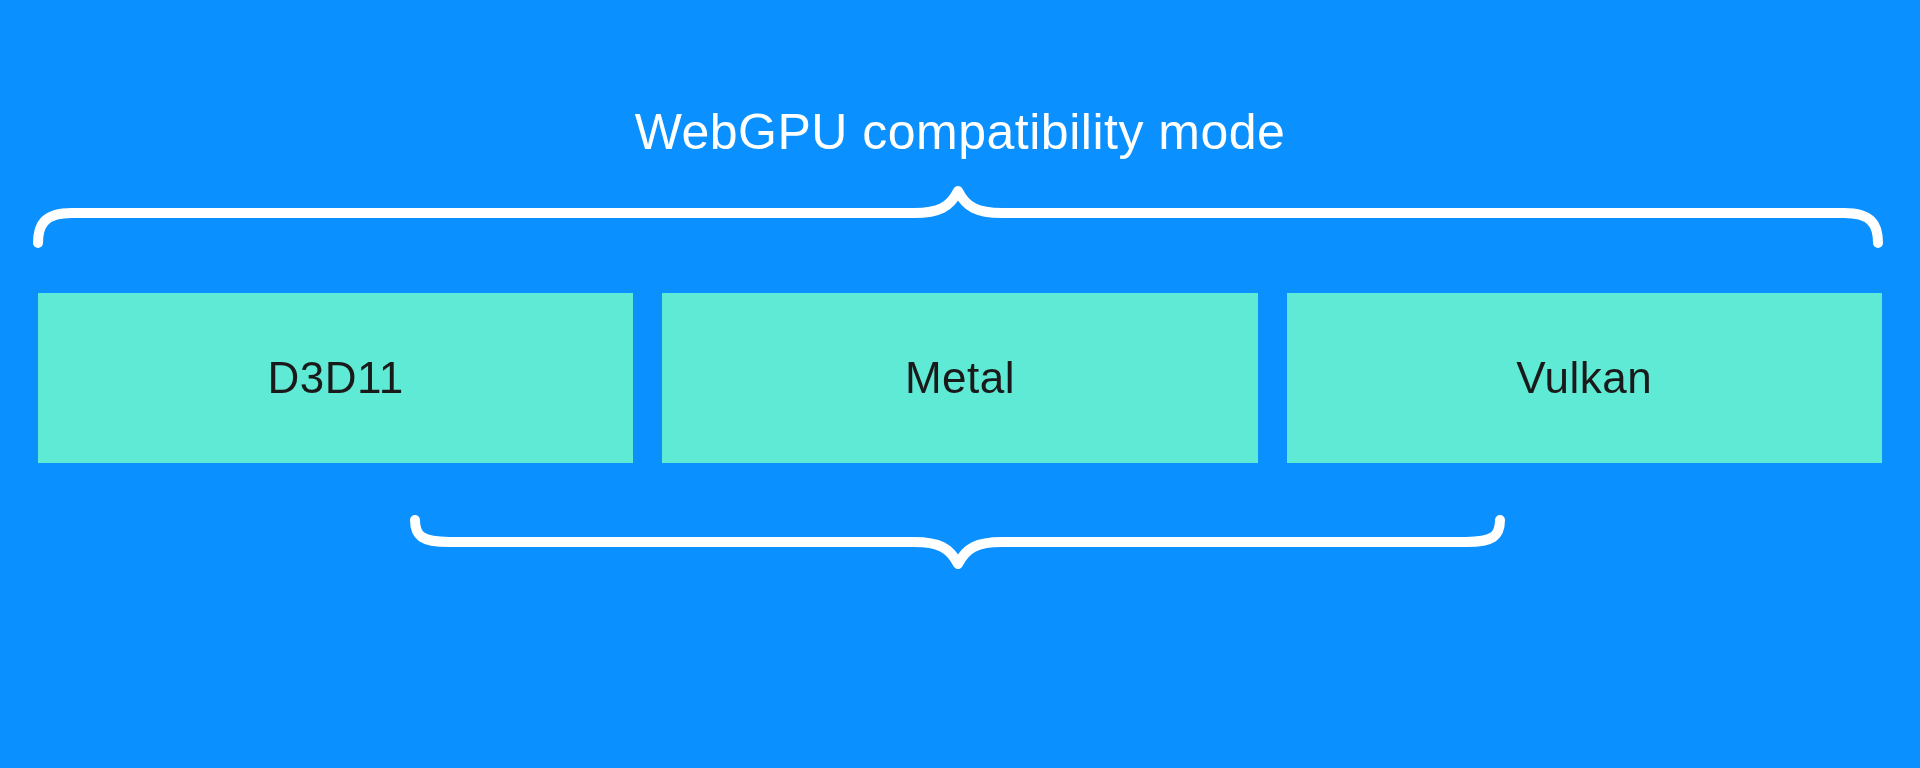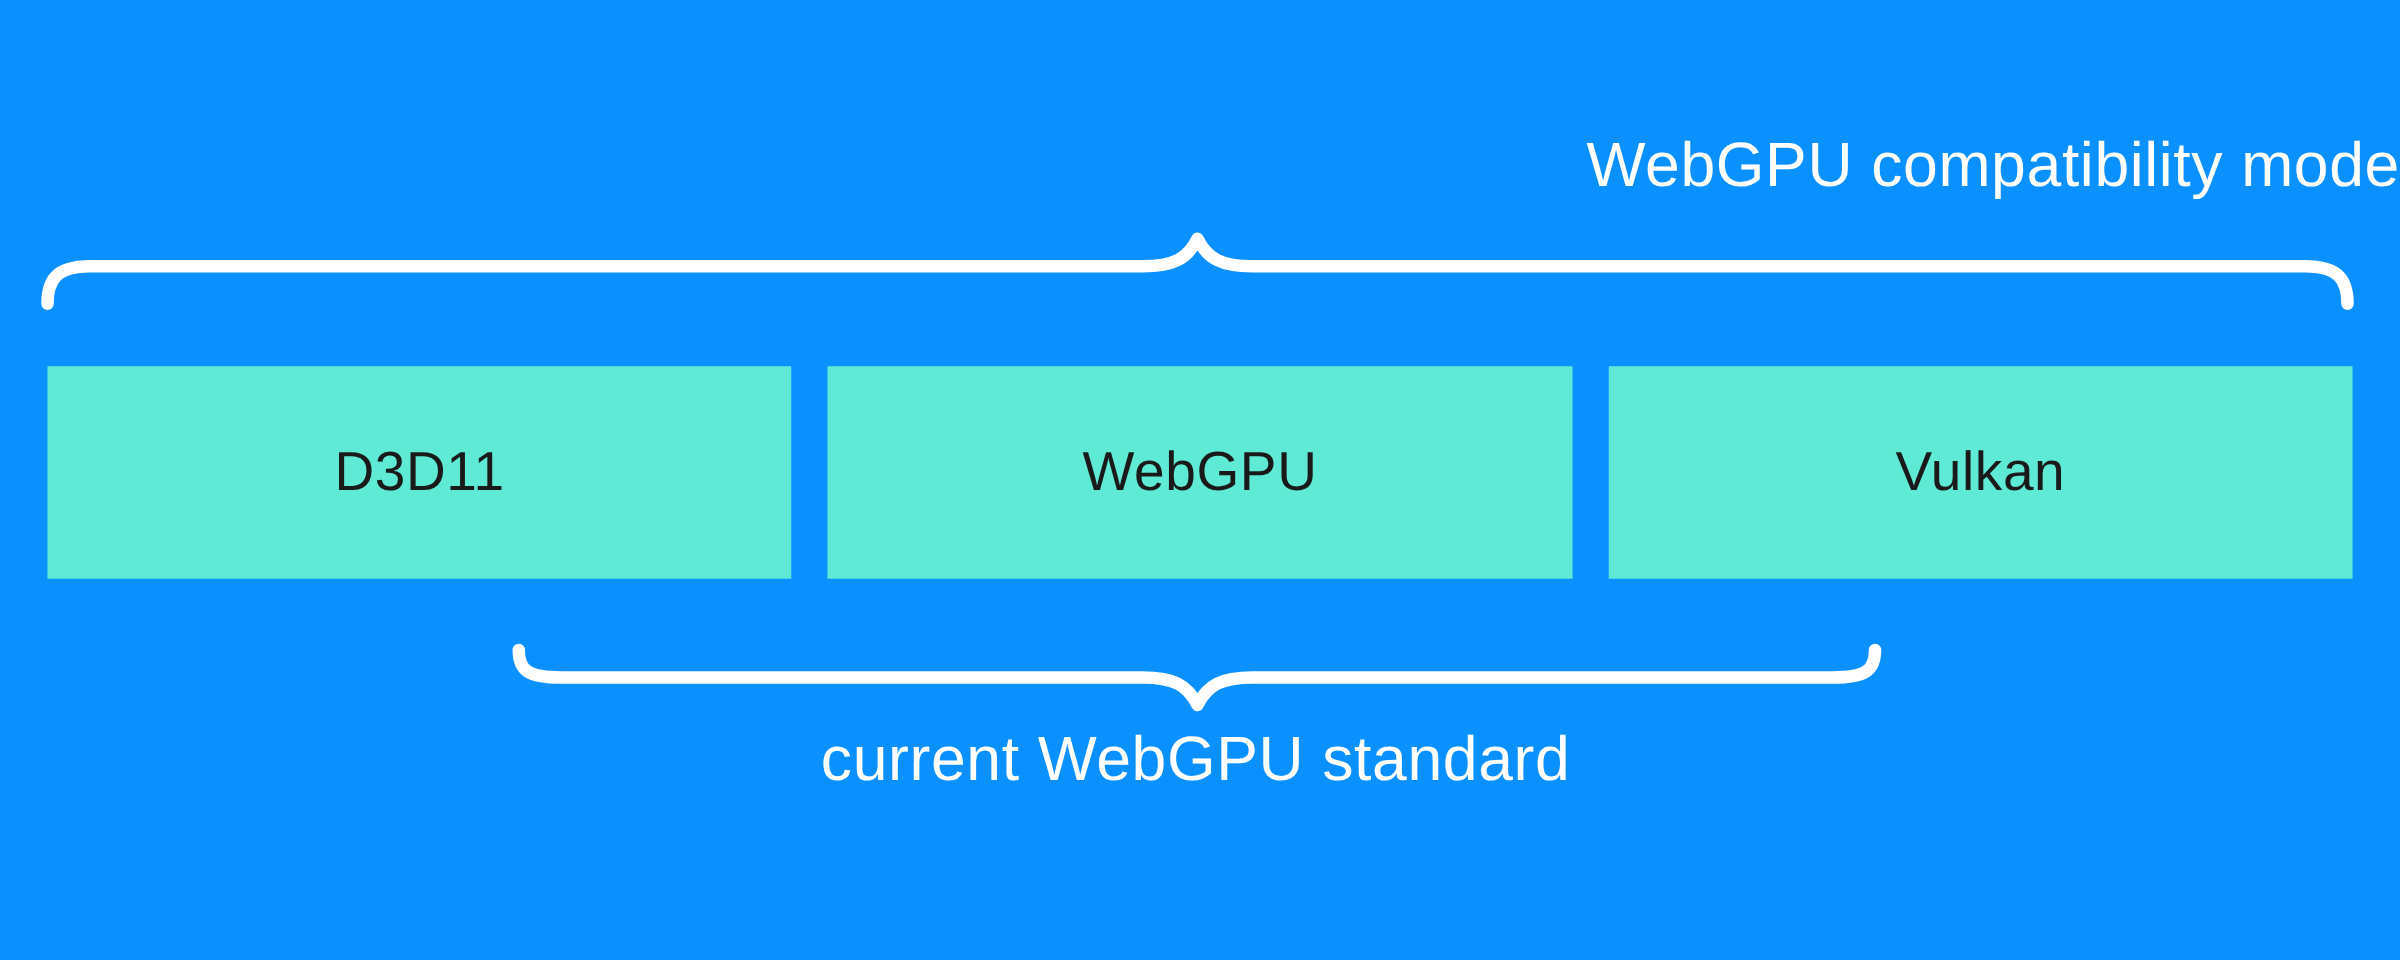--- a/index.html
+++ b/index.html
@@ -10,21 +10,21 @@
   }
   .canvas {
     position: relative;
     width: 1920px; height: 768px;
     background: #0A90FF;
   }
   .diagram-title {
     position: absolute;
     top: 104px; left: 0;
     width: 1920px;
-    text-align: right;
+    text-align: center;
     color: #FFFFFF;
     font-size: 50px;
     line-height: 56px;
     font-weight: 400;
     letter-spacing: 0.5px;
   }
   .brace-layer {
     position: absolute;
     inset: 0;
     width: 1920px; height: 768px;
@@ -89,22 +89,21 @@
              C 966 548, 977 542, 1002 542
              L 1466 542
              C 1493 542, 1500 536, 1500 520"></path>
   </svg>
 
   <div class="box-row">
     <div class="api-box">
       <span>D3D11</span>
     </div>
     <div class="api-box">
-      <span>WebGPU</span>
+      <span>Metal</span>
     </div>
     <div class="api-box">
       <span>Vulkan</span>
     </div>
   </div>
 
-  <div class="diagram-subtitle">current WebGPU standard</div>
 
 </div>
 
 </body></html>

